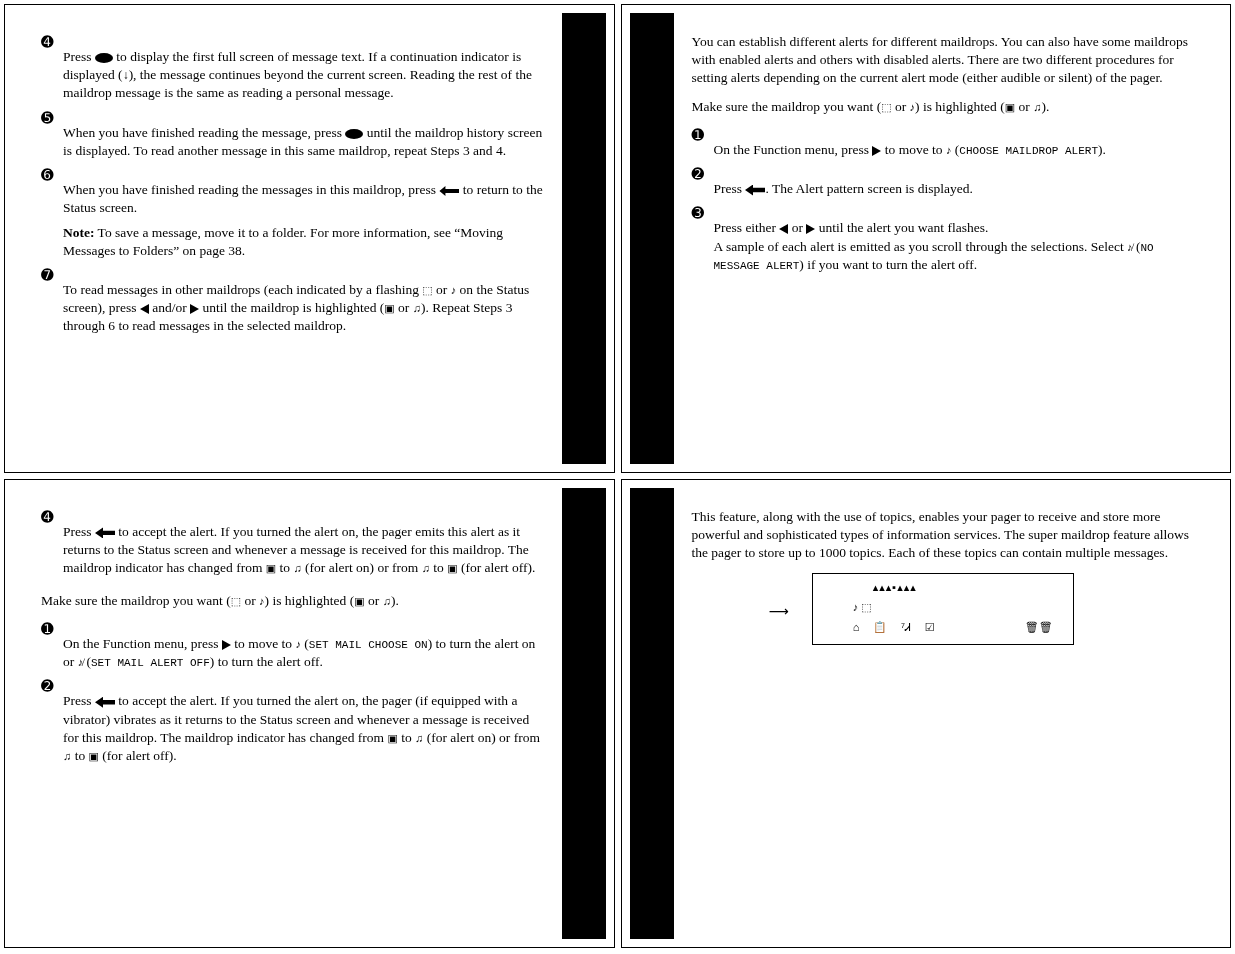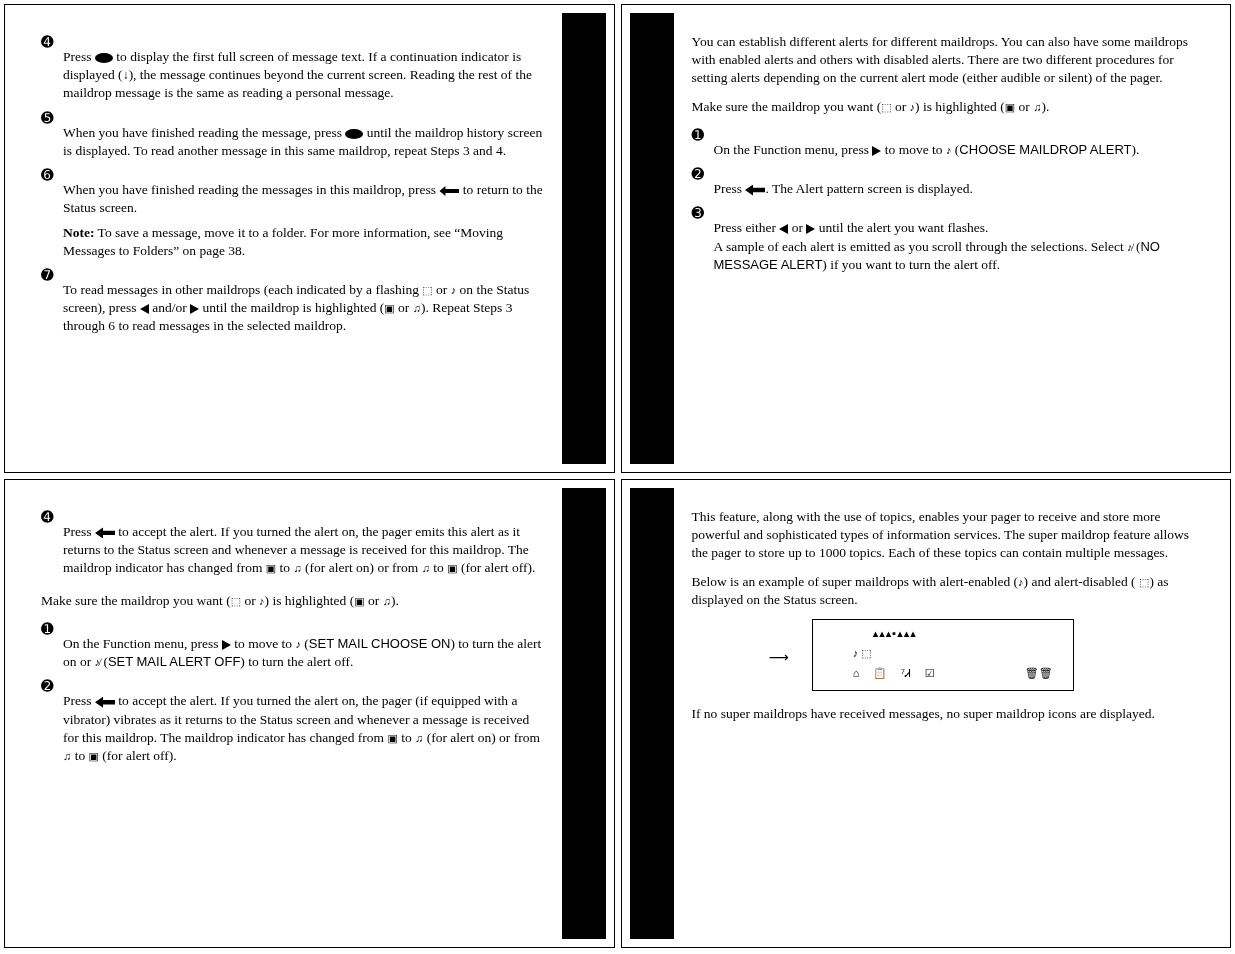--- a/index.html
+++ b/index.html
@@ -62,21 +62,21 @@
   }
   .btn-select {
     display:inline-block; width:20px; height:11px; background:#000; vertical-align:middle;
     clip-path: polygon(0 30%, 60% 30%, 60% 0, 100% 50%, 60% 100%, 60% 70%, 0 70%);
     transform: scaleX(-1);
   }
   .tri-l { display:inline-block; width:0;height:0;border-top:5px solid transparent;border-bottom:5px solid transparent;border-right:9px solid #000; vertical-align:middle;}
   .tri-r { display:inline-block; width:0;height:0;border-top:5px solid transparent;border-bottom:5px solid transparent;border-left:9px solid #000; vertical-align:middle;}
   .downarr { font-size:12px; }
   .mbox { font-size:11px; vertical-align:middle;}
-  .note-sm { font-family: Liberation Sans, sans-serif; font-size:13px; letter-spacing:0px; }
+  .note-sm { font-family: Liberation Mono, monospace; font-size:11px; letter-spacing:0px; }
   .lcd-box {
     border:1px solid #000;
     width:260px; height:70px;
     margin: 6px auto 14px auto;
     position:relative;
     font-family: Arial, sans-serif;
     font-size:11px;
   }
   .lcd-arrow {
     position:absolute; left:-44px; top:28px; font-size:14px;
@@ -187,38 +187,34 @@
         Press <span class="btn-select"></span> to accept the alert. If you turned the alert on, the pager (if equipped with a vibrator) vibrates as it returns to the Status screen and whenever a message is received for this maildrop. The maildrop indicator has changed from <span class="mbox">▣</span> to <span class="mbox">♫</span> (for alert on) or from <span class="mbox">♫</span> to <span class="mbox">▣</span> (for alert off).
       </div>
     </div>
   </div>
 
   <div class="page right">
     <div class="blackbar"></div>
 
     <p>This feature, along with the use of topics, enables your pager to receive and store more powerful and sophisticated types of information services. The super maildrop feature allows the pager to store up to 1000 topics. Each of these topics can contain multiple messages.</p>
 
-    <p>
-      Below is an example of super maildrops with alert-enabled (<span class="mbox">♪</span>) and alert-disabled ( <span class="mbox">⬚</span>) as displayed on the Status screen.
-    </p>
 
 
     <div class="lcd-box">
       <span class="lcd-arrow">⟶</span>
       <div class="lcd-row1">▴▴▴▪▴▴▴</div>
       <div class="lcd-row2">
         <span>♪</span>
         <span>⬚</span>
       </div>
       <div class="lcd-row3">
         <span>⌂</span>
         <span>📋</span>
         <span>⁷Ꮧ</span>
         <span>☑</span>
         <span class="spacer"></span>
         <span>🗑🗑</span>
       </div>
     </div>
 
-    <p>If no super maildrops have received messages, no super maildrop icons are displayed.</p>
   </div>
 
 </div>
 
 </body></html>

